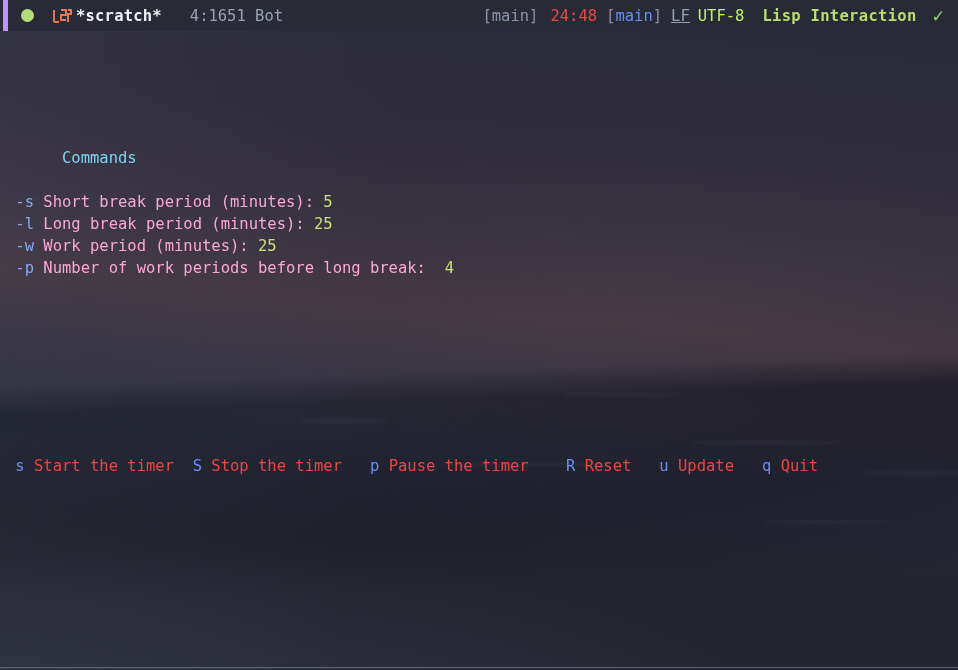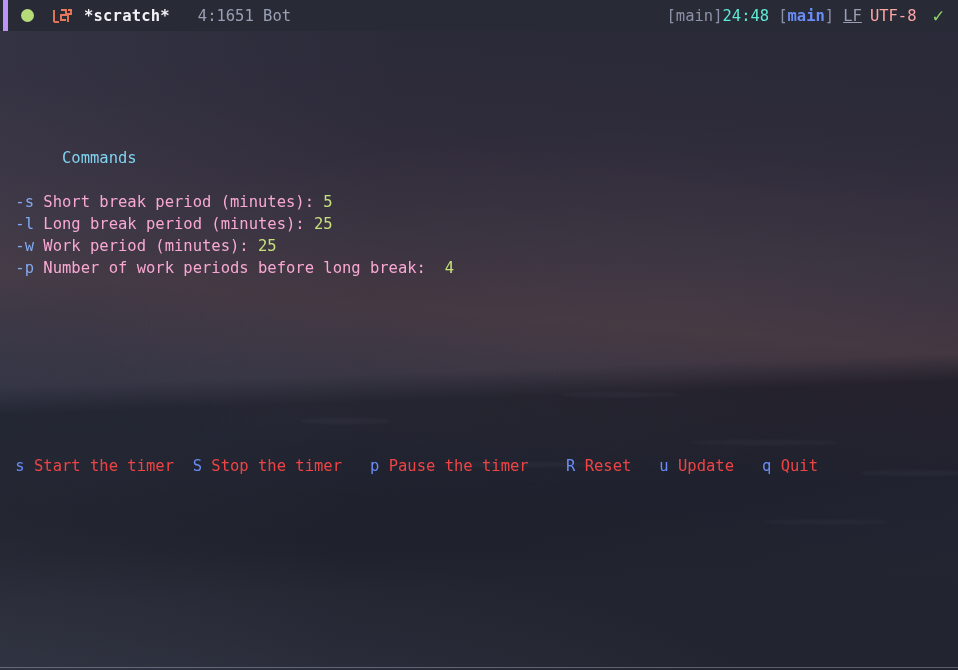--- a/index.html
+++ b/index.html
@@ -66,31 +66,31 @@
   }
   #header .dot{
     width:13px;height:13px;border-radius:50%;
     background:#b6dc7a;margin-left:21px;flex:0 0 auto;
   }
   #header .lisp-icon{
     margin-left:18px;flex:0 0 auto;display:flex;align-items:center;
     color:#e8795a;
   }
   #header .buffer-name{
-    margin-left:12px;color:#f2f3f7;font-weight:bold;letter-spacing:.2px;
+    margin-left:4px;color:#f2f3f7;font-weight:bold;letter-spacing:.2px;
   }
   #header .pos{margin-left:28px;color:#9aa0b4;}
   #header .spacer{flex:1 1 auto;}
   #header .work-tag{color:#8b91a6;}
-  #header .clock{color:#5eead4;margin-left:0;}
+  #header .clock{color:#ef4444;margin-left:12px;}
   #header .vc-open{color:#8b91a6;margin-left:9px;}
-  #header .vc-branch{color:#6a8cf5;font-weight:bold;}
+  #header .vc-branch{color:#6a8cf5;font-weight:normal;}
   #header .vc-close{color:#8b91a6;}
   #header .eol{color:#9aa0b4;margin-left:9px;text-decoration:underline;}
-  #header .enc{color:#fca5a5;margin-left:8px;}
+  #header .enc{color:#bef264;margin-left:8px;}
   #header .major-mode{color:#b9dd6e;font-weight:bold;margin-left:18px;letter-spacing:.3px;}
   #header .check{color:#8fd46a;margin-left:16px;margin-right:14px;font-size:19px;line-height:1;}
 
   
   #buffer{
     padding:6px 0 0 6px;
     line-height:22px;
     white-space:pre;
     color:#dfe3ec;
   }
@@ -147,20 +147,21 @@
 
     <div class="spacer"></div>
 
     <div class="work-tag">[main]</div>
     <div class="clock">24:48</div>
     <div class="vc-open">[</div>
     <div class="vc-branch">main</div>
     <div class="vc-close">]</div>
     <div class="eol">LF</div>
     <div class="enc">UTF-8</div>
+    <div class="major-mode">Lisp Interaction</div>
     <div class="check">✓</div>
   </div>
 
   <div id="buffer">
 
     
     <div class="line">
       <span class="sec-head">Commands</span>
     </div>
     <div id="settings-rows"><div class="line"><span> </span><span class="flag">-s</span><span class="label"> Short break period (minutes): </span><span class="val">5</span></div><div class="line"><span> </span><span class="flag">-l</span><span class="label"> Long break period (minutes): </span><span class="val">25</span></div><div class="line"><span> </span><span class="flag">-w</span><span class="label"> Work period (minutes): </span><span class="val">25</span></div><div class="line"><span> </span><span class="flag">-p</span><span class="label"> Number of work periods before long break:  </span><span class="val">4</span></div></div>

